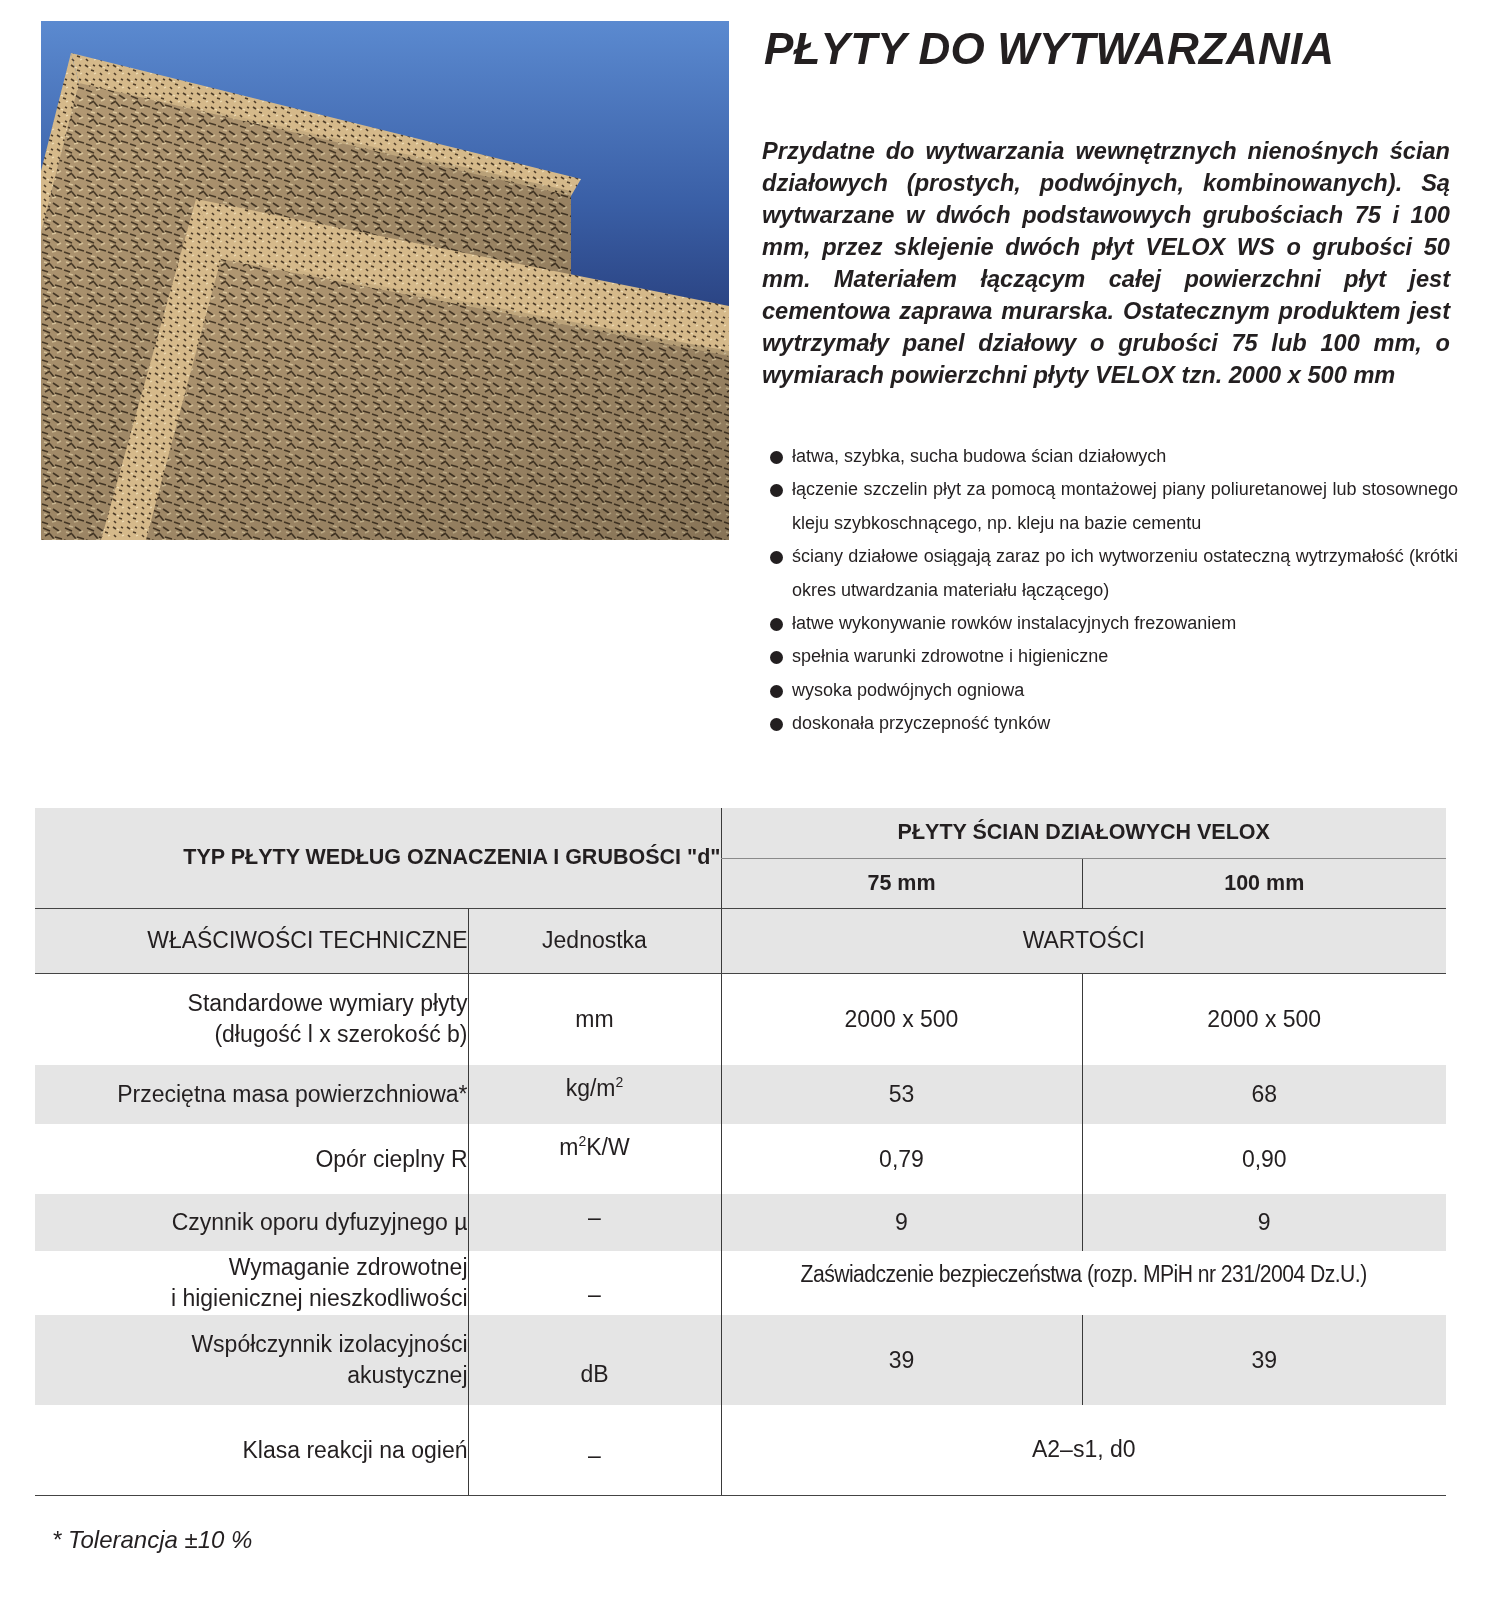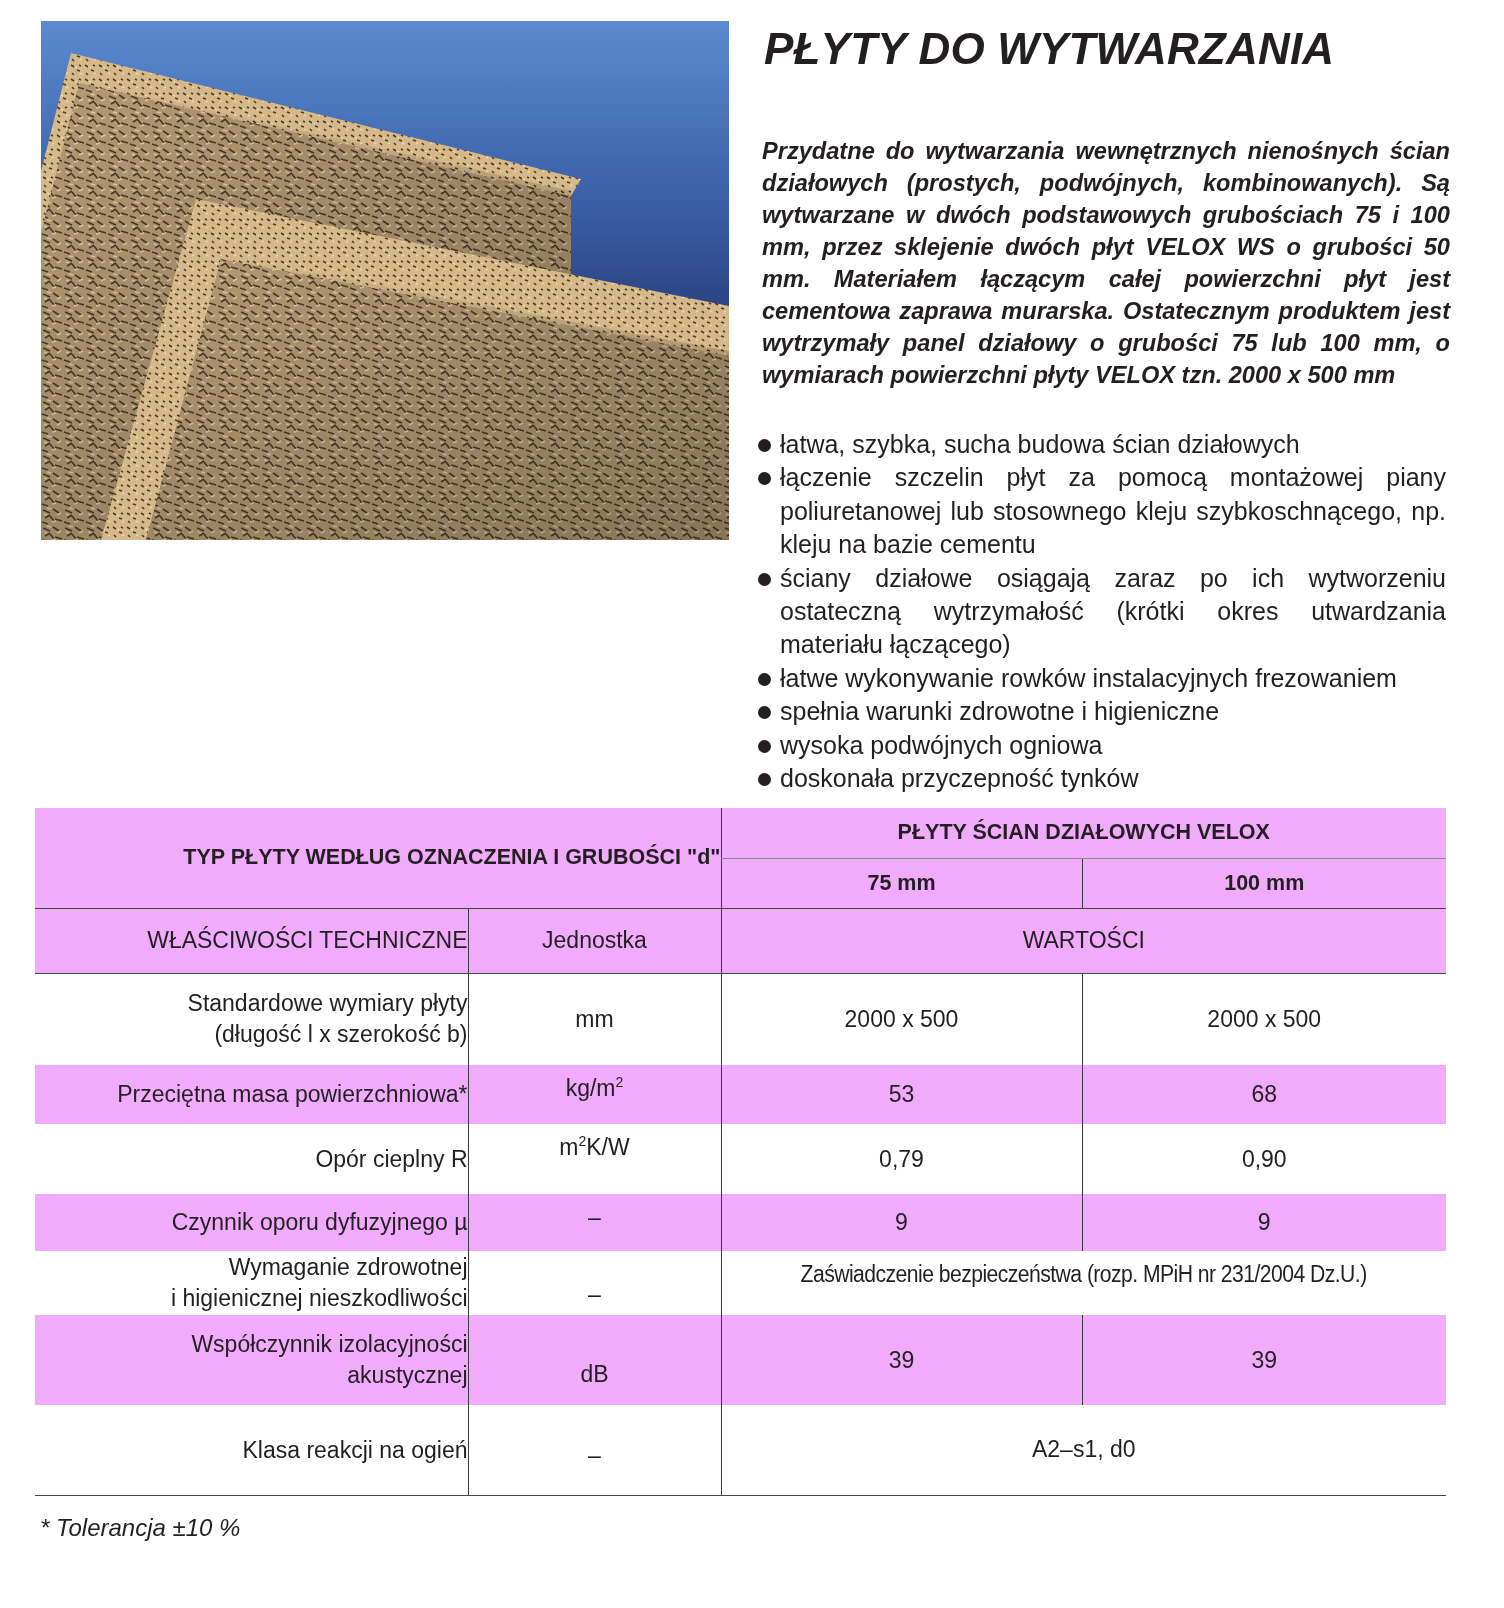--- a/index.html
+++ b/index.html
@@ -9,41 +9,41 @@
   
   .photo { position:absolute; left:41px; top:21px; width:688px; height:519px; overflow:hidden;
            background:linear-gradient(180deg,#5b8ad0 0%,#3a5fa6 35%,#1c2a62 75%,#101a48 100%); }
   .photo svg { position:absolute; left:0; top:0; width:100%; height:100%; }
 
   
   .title { position:absolute; left:758px; top:14px; font-weight:bold; font-style:italic;
            font-size:44px; line-height:58px; letter-spacing:0.2px; margin:6px; }
   .intro { position:absolute; left:758px; top:131px; width:688px; font-weight:bold; font-style:italic;
            font-size:23.6px; line-height:32px; text-align:justify; margin:4px; }
-  .features { position:absolute; left:758px; top:428px; width:688px; list-style:none; margin:0; padding:0;
-              font-size:25px; line-height:33.4px; }
+  .features { position:absolute; left:758px; top:428px; width:688px; list-style:none; margin:12px; padding:0;
+              font-size:18px; line-height:33.4px; }
   .features li { position:relative; padding-left:22px; text-align:justify; }
   .features .bullet { position:absolute; left:0; top:11px; width:13px; height:13px; border-radius:50%; background:#231f20; }
 
   
   .spec { position:absolute; left:35px; top:808px; width:1411px; border-collapse:collapse; table-layout:fixed;
           font-size:23px; }
   .spec td, .spec th { padding:0; border:0; vertical-align:middle; }
-  .spec .grey td, .spec .grey th { background:#f0abfc; }
+  .spec .grey td, .spec .grey th { background:#e5e5e5; }
   .spec th { font-weight:bold; font-size:21.5px; }
   .spec .c-prop { text-align:right; padding-left:8px; line-height:31px; }
   .spec .c-unit, .spec .c-val { text-align:center; }
   .bl { border-left:1px solid #3a3a3a !important; }
   .bb { border-bottom:1.5px solid #444 !important; }
   .bb-light { border-bottom:1.5px solid #8a8a8a !important; }
   .top-align { vertical-align:top !important; padding-top:10px !important; }
   .cond { font-size:23px; letter-spacing:-0.6px; transform:scaleX(0.92); display:inline-block; }
   sup { font-size:14px; vertical-align:9px; line-height:0; }
 
-  .footnote { position:absolute; left:40px; top:1514px; font-style:italic; font-size:24px; margin:0; }
+  .footnote { position:absolute; left:40px; top:1514px; font-style:italic; font-size:24px; margin:12px; }
 </style>
 </head>
 <body>
 
 <div class="photo">
   <svg viewBox="0 0 688 519" preserveAspectRatio="none">
     <defs>
       <pattern id="chips" width="22" height="18" patternUnits="userSpaceOnUse">
         <rect width="22" height="18" fill="#b49a74"></rect>
         <path d="M2 3 l7 3 M12 2 l6 4 M4 11 l5 -3 M14 12 l7 2 M1 15 l6 2 M9 9 l4 5" stroke="#4a3b28" stroke-width="1.6"></path>

